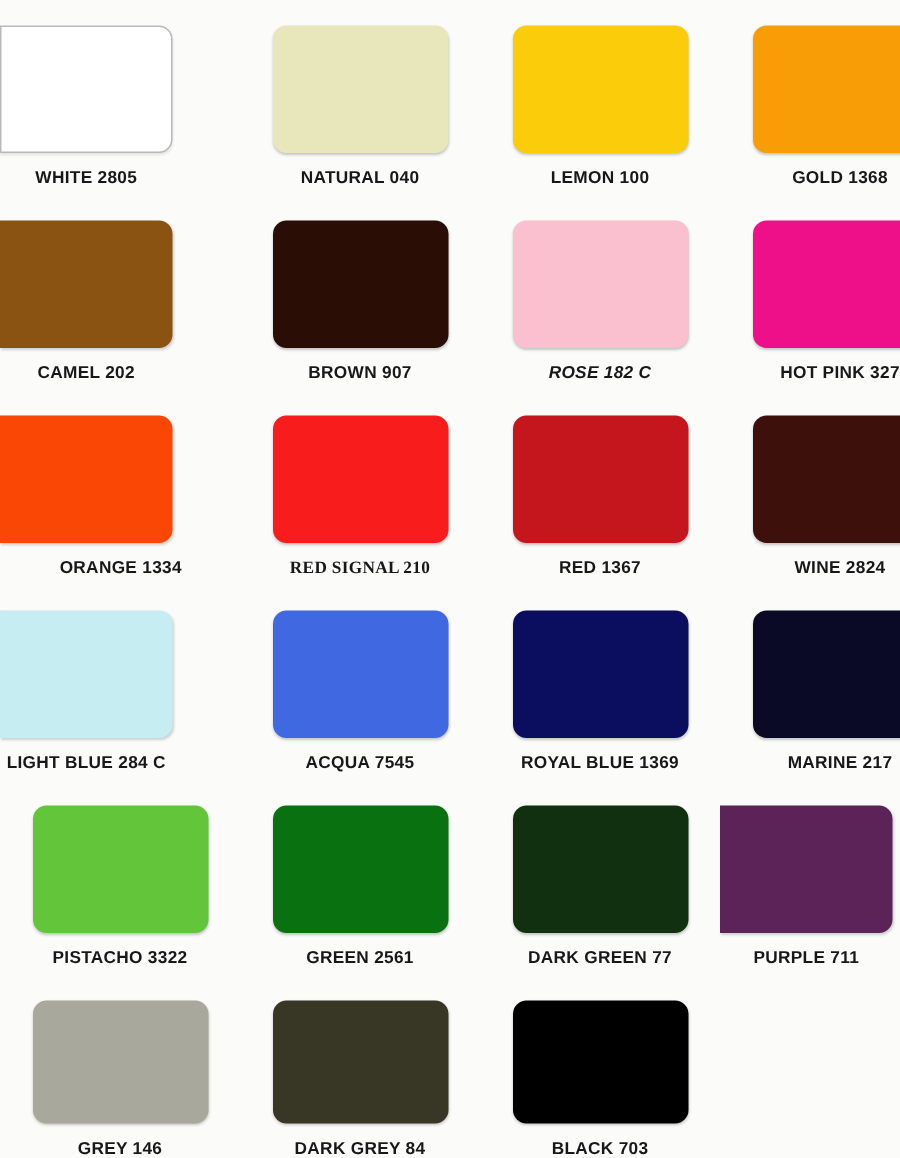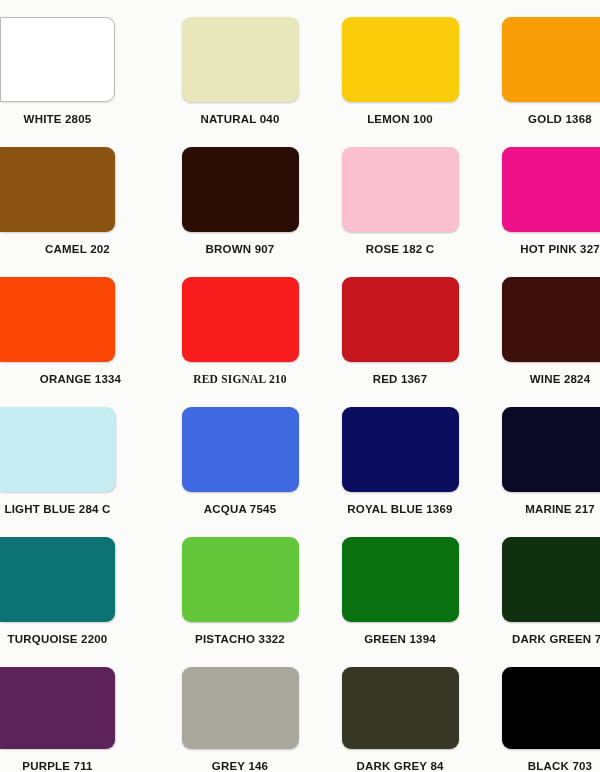--- a/index.html
+++ b/index.html
@@ -113,33 +113,33 @@
     <div class="swatch-cell col-3">
       <div class="chip-wrap">
         <div class="chip" title="GOLD 1368" style="background: rgb(249, 157, 7);"></div>
       </div>
       <div class="chip-label" style="color: rgb(24, 24, 26);">GOLD 1368</div>
     </div>
     <div class="swatch-cell col-0">
       <div class="chip-wrap">
         <div class="chip" title="CAMEL 202" style="background: rgb(138, 83, 17);"></div>
       </div>
-      <div class="chip-label" style="color: rgb(24, 24, 26); margin-left: 20px;">CAMEL 202</div>
+      <div class="chip-label" style="color: rgb(24, 24, 26);">CAMEL 202</div>
     </div>
     <div class="swatch-cell col-1">
       <div class="chip-wrap">
         <div class="chip" title="BROWN 907" style="background: rgb(42, 13, 5);"></div>
       </div>
       <div class="chip-label" style="color: rgb(24, 24, 26);">BROWN 907</div>
     </div>
     <div class="swatch-cell col-2">
       <div class="chip-wrap">
         <div class="chip" title="ROSE 182 C" style="background: rgb(251, 192, 207);"></div>
       </div>
-      <div class="chip-label" style="color: rgb(24, 24, 26);">ROSE 182 C</div>
+      <div class="chip-label" style="color: rgb(24, 24, 26); font-style: italic;">ROSE 182 C</div>
     </div>
     <div class="swatch-cell col-3">
       <div class="chip-wrap">
         <div class="chip" title="HOT PINK 327" style="background: rgb(237, 16, 137);"></div>
       </div>
       <div class="chip-label" style="color: rgb(24, 24, 26);">HOT PINK 327</div>
     </div>
     <div class="swatch-cell col-0">
       <div class="chip-wrap">
         <div class="chip" title="ORANGE 1334" style="background: rgb(250, 71, 6);"></div>
@@ -181,37 +181,31 @@
         <div class="chip" title="ROYAL BLUE 1369" style="background: rgb(11, 13, 94);"></div>
       </div>
       <div class="chip-label" style="color: rgb(24, 24, 26);">ROYAL BLUE 1369</div>
     </div>
     <div class="swatch-cell col-3">
       <div class="chip-wrap">
         <div class="chip" title="MARINE 217" style="background: rgb(10, 10, 38);"></div>
       </div>
       <div class="chip-label" style="color: rgb(24, 24, 26);">MARINE 217</div>
     </div>
-    <div class="swatch-cell col-0">
-      <div class="chip-wrap">
-        <div class="chip" title="TURQUOISE 2200" style="background: rgb(13, 114, 115);"></div>
-      </div>
-      <div class="chip-label" style="color: rgb(24, 24, 26);">TURQUOISE 2200</div>
-    </div>
     <div class="swatch-cell col-1">
       <div class="chip-wrap">
         <div class="chip" title="PISTACHO 3322" style="background: rgb(99, 198, 58);"></div>
       </div>
       <div class="chip-label" style="color: rgb(24, 24, 26);">PISTACHO 3322</div>
     </div>
     <div class="swatch-cell col-2">
       <div class="chip-wrap">
         <div class="chip" title="GREEN 1394" style="background: rgb(10, 113, 16);"></div>
       </div>
-      <div class="chip-label" style="color: rgb(24, 24, 26);">GREEN 1394</div>
+      <div class="chip-label" style="color: rgb(24, 24, 26);">GREEN 2561</div>
     </div>
     <div class="swatch-cell col-3">
       <div class="chip-wrap">
         <div class="chip" title="DARK GREEN 77" style="background: rgb(16, 48, 15);"></div>
       </div>
       <div class="chip-label" style="color: rgb(24, 24, 26);">DARK GREEN 77</div>
     </div>
     <div class="swatch-cell col-0">
       <div class="chip-wrap">
         <div class="chip" title="PURPLE 711" style="background: rgb(91, 35, 87);"></div>

